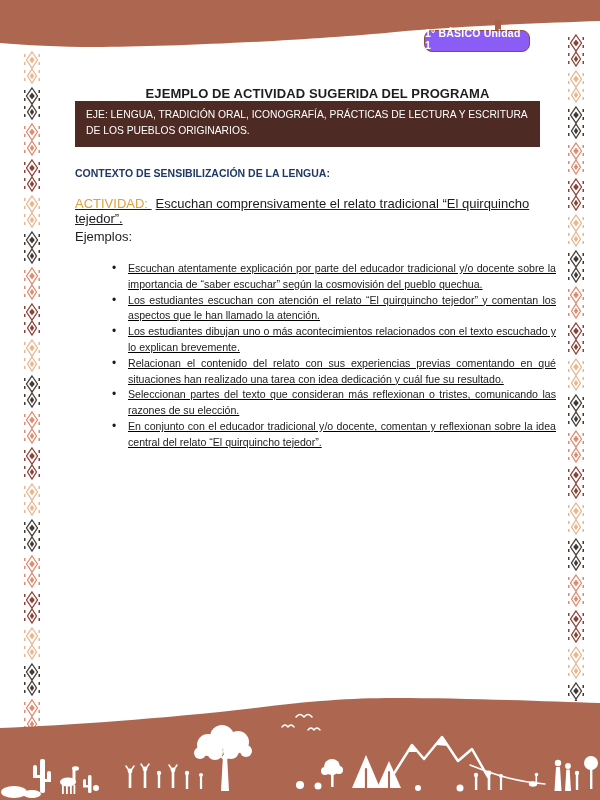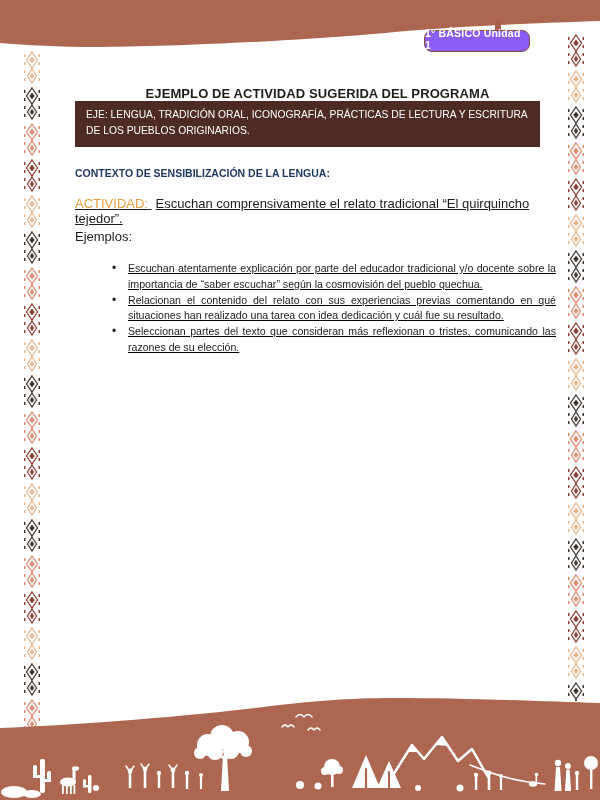--- a/index.html
+++ b/index.html
@@ -236,22 +236,25 @@
 
   <p class="activity-line">
     <span class="activity-label">ACTIVIDAD:</span>
     <span class="activity-text">Escuchan comprensivamente el relato tradicional “El quirquincho tejedor”.</span>
   </p>
 
   <p class="examples-label">Ejemplos:</p>
 
   <ul class="examples-list">
     <li>Escuchan atentamente explicación por parte del educador tradicional y/o docente sobre la importancia de “saber escuchar” según la cosmovisión del pueblo quechua.</li>
+    <li>Los estudiantes escuchan con atención el relato “El quirquincho tejedor” y comentan los aspectos que le han llamado la atención.</li>
+    <li>Los estudiantes dibujan uno o más acontecimientos relacionados con el texto escuchado y lo explican brevemente.</li>
     <li>Relacionan el contenido del relato con sus experiencias previas comentando en qué situaciones han realizado una tarea con idea dedicación y cuál fue su resultado.</li>
     <li>Seleccionan partes del texto que consideran más reflexionan o tristes, comunicando las razones de su elección.</li>
+    <li>En conjunto con el educador tradicional y/o docente, comentan y reflexionan sobre la idea central del relato “El quirquincho tejedor”.</li>
   </ul>
 </div>
 
 <svg class="landscape" viewBox="0 0 600 105" preserveAspectRatio="none">
   <path d="M0 33 C70 30 160 24 255 13 C310 6 350 3 395 3 C460 3 540 6 600 8 L600 105 L0 105 Z" fill="#ad6750"></path>
   <g fill="#ffffff">
 
     <ellipse cx="14" cy="97" rx="13" ry="6"></ellipse>
       <ellipse cx="32" cy="99" rx="9" ry="4"></ellipse>
 

